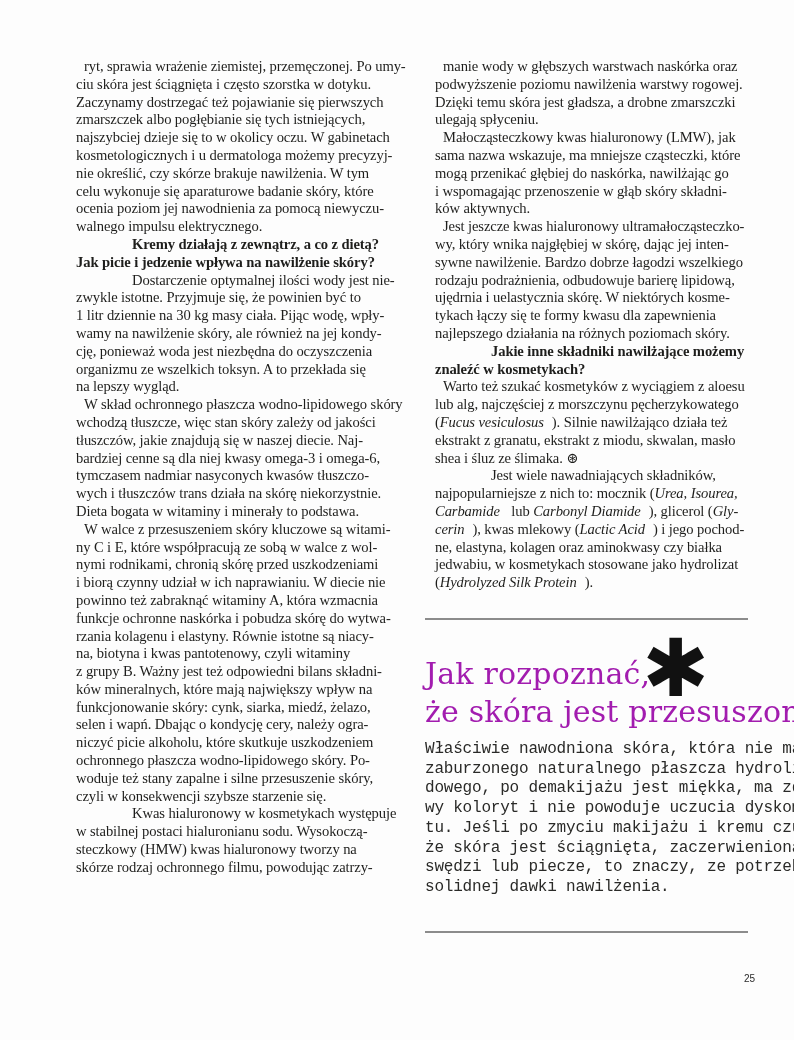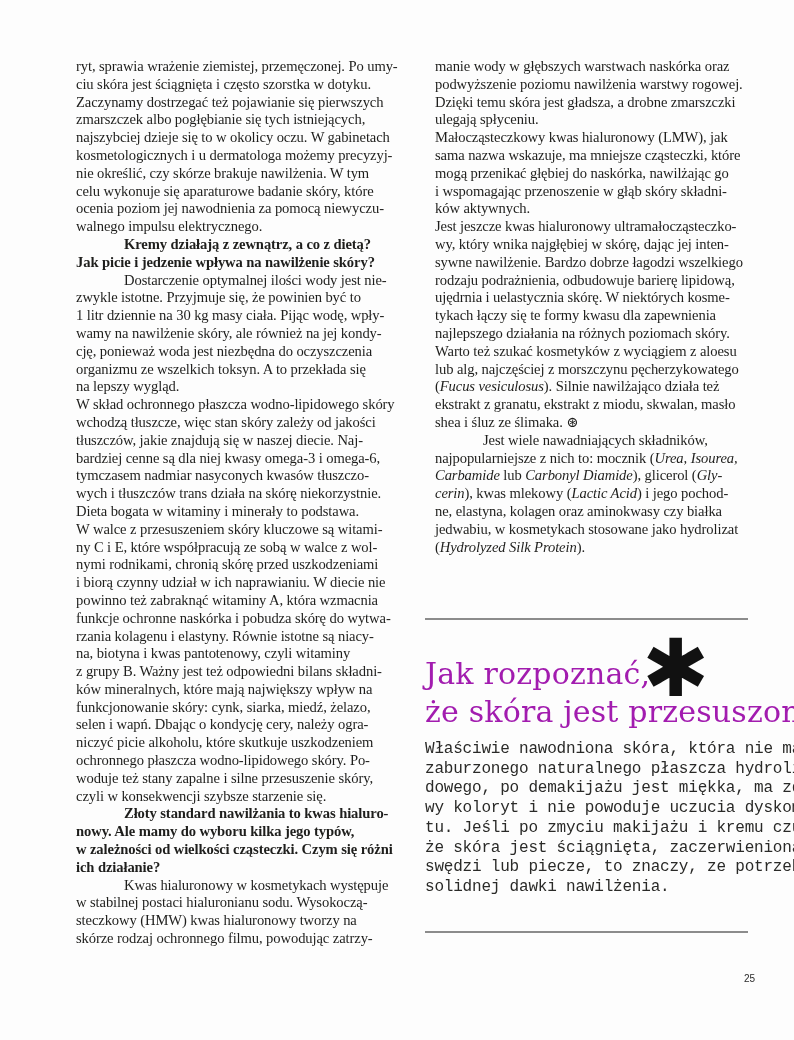--- a/index.html
+++ b/index.html
@@ -10,21 +10,21 @@
     color:#1e1e1c;
   }
   .page { position:absolute; inset:0; }
   .col {
     position:absolute; top:58px; width:324px;
     font-size:14.6px; line-height:17.8px; letter-spacing:-0.1px;
   }
   .col-left  { left:76px;  }
   .col-right { left:435px; }
   .para { margin:0; white-space:pre; }
-  .para .rm { font-style:normal; }
+  .para .rm { font-style:normal;margin-left:8px; }
   .para .it { font-style:italic; }
   .q { font-weight:bold; }
   .indent { text-indent:48px; }
   .divider {
     position:absolute; left:425px; width:323px; height:2px;
     background:#8c8c8c;
   }
   .divider-top { top:618px; }
   .divider-bottom { top:931px; }
   .callout-title {
@@ -93,24 +93,20 @@
 rzania kolagenu i elastyny. Równie istotne są niacy-
 na, biotyna i kwas pantotenowy, czyli witaminy
 z grupy B. Ważny jest też odpowiedni bilans składni-
 ków mineralnych, które mają największy wpływ na
 funkcjonowanie skóry: cynk, siarka, miedź, żelazo,
 selen i wapń. Dbając o kondycję cery, należy ogra-
 niczyć picie alkoholu, które skutkuje uszkodzeniem
 ochronnego płaszcza wodno-lipidowego skóry. Po-
 woduje też stany zapalne i silne przesuszenie skóry,
 czyli w konsekwencji szybsze starzenie się.</span></p>
-      <p class="para q indent"><span class="rm">Złoty standard nawilżania to kwas hialuro-
-nowy. Ale mamy do wyboru kilka jego typów,
-w zależności od wielkości cząsteczki. Czym się różni
-ich działanie?</span></p>
       <p class="para indent"><span class="rm">Kwas hialuronowy w kosmetykach występuje
 w stabilnej postaci hialuronianu sodu. Wysokoczą-
 steczkowy (HMW) kwas hialuronowy tworzy na
 skórze rodzaj ochronnego filmu, powodując zatrzy-</span></p>
     </div>
 
   <div class="col col-right">
       <p class="para"><span class="rm">manie wody w głębszych warstwach naskórka oraz
 podwyższenie poziomu nawilżenia warstwy rogowej.
 Dzięki temu skóra jest gładsza, a drobne zmarszczki
@@ -120,20 +116,22 @@
 mogą przenikać głębiej do naskórka, nawilżając go
 i wspomagając przenoszenie w głąb skóry składni-
 ków aktywnych.</span></p>
       <p class="para"><span class="rm">Jest jeszcze kwas hialuronowy ultramałocząsteczko-
 wy, który wnika najgłębiej w skórę, dając jej inten-
 sywne nawilżenie. Bardzo dobrze łagodzi wszelkiego
 rodzaju podrażnienia, odbudowuje barierę lipidową,
 ujędrnia i uelastycznia skórę. W niektórych kosme-
 tykach łączy się te formy kwasu dla zapewnienia
 najlepszego działania na różnych poziomach skóry.</span></p>
+      <p class="para q indent"><span class="rm">Jakie inne składniki nawilżające możemy
+znaleźć w kosmetykach?</span></p>
       <p class="para"><span class="rm">Warto też szukać kosmetyków z wyciągiem z aloesu
 lub alg, najczęściej z morszczynu pęcherzykowatego
 (</span><span class="it">Fucus vesiculosus</span><span class="rm">). Silnie nawilżająco działa też
 ekstrakt z granatu, ekstrakt z miodu, skwalan, masło
 shea i śluz ze ślimaka. ⊛</span></p>
       <p class="para indent"><span class="rm">Jest wiele nawadniających składników,
 najpopularniejsze z nich to: mocznik (</span><span class="it">Urea, Isourea,
 Carbamide</span><span class="rm"> lub </span><span class="it">Carbonyl Diamide</span><span class="rm">), glicerol (</span><span class="it">Gly-
 cerin</span><span class="rm">), kwas mlekowy (</span><span class="it">Lactic Acid</span><span class="rm">) i jego pochod-
 ne, elastyna, kolagen oraz aminokwasy czy białka

